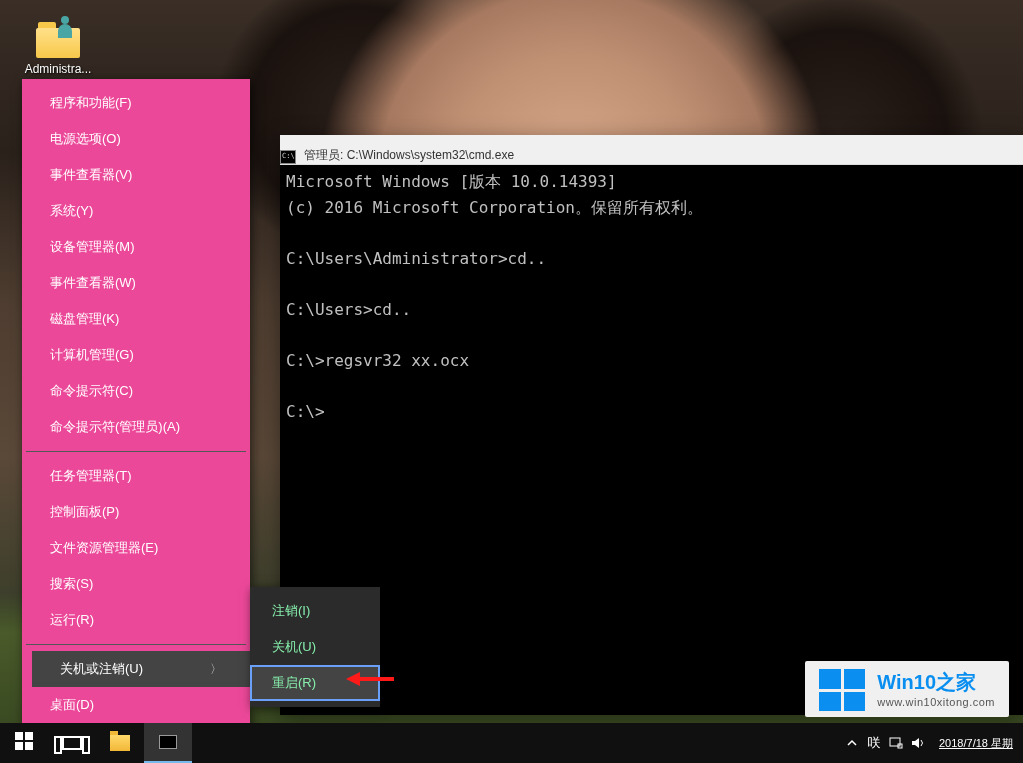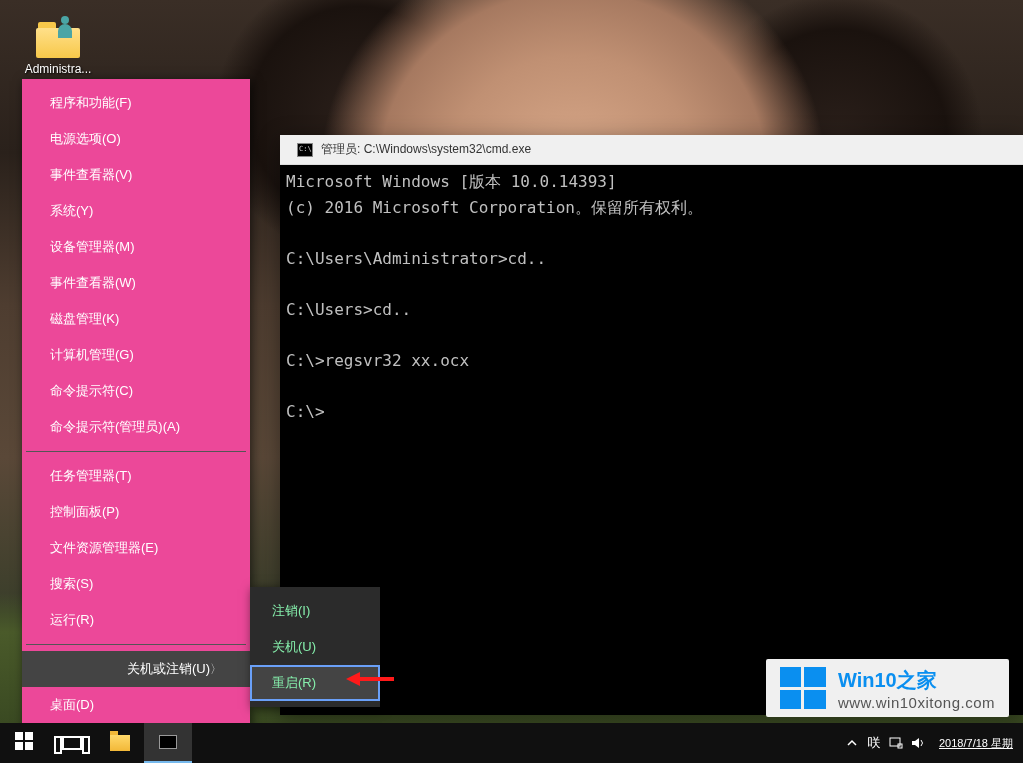--- a/index.html
+++ b/index.html
@@ -37,40 +37,40 @@
   .display-shape { width: 48px; height: 30px; background: linear-gradient(135deg,#4fb8ff,#2a7fd4); border: 2px solid #2a5f9e; border-radius: 2px; position: absolute; top: 0; }
   .display-stand { position:absolute; bottom:-6px; left:18px; width:12px; height:6px; background:#999; }
 
   
   .cmd-window {
     position: absolute; left: 280px; top: 135px; right: 0; height: 580px;
     background: #fff; box-shadow: 0 4px 20px rgba(0,0,0,0.4);
     display: flex; flex-direction: column;
   }
   .cmd-titlebar {
-    height: 30px; background: #f0f0f0; display: flex; align-items: center;
-    padding: 0 17px; font-size: 12px; color: #333; border-bottom: 1px solid #ddd;
+    height: 30px; background: #f0f0f0; display: flex; align-items: flex-end;
+    padding: 0 0; font-size: 12px; color: #333; border-bottom: 1px solid #ddd;
   }
   .cmd-titlebar .cmd-icon { width: 16px; height: 14px; background: #000; margin-right: 8px; position: relative; border:1px solid #888;}
   .cmd-titlebar .cmd-icon::after { content:"C:\\"; color:#ccc; font-size:7px; position:absolute; left:1px; top:1px; font-family:monospace;}
   .cmd-body {
     flex: 1; background: #000; color: #c0c0c0;
     font-family: "NSimSun", "SimSun", Consolas, monospace; font-size: 16px;
     padding: 4px 6px; line-height: 1.6; white-space: pre;
   }
 
   
   .winx-menu {
     position: absolute; left: 22px; bottom: 34px; width: 228px;
     background: #ec4899; color: #fff; font-size: 13px;
     box-shadow: 2px 2px 10px rgba(0,0,0,0.6);
     padding: 6px 0;
   }
   .winx-item { padding: 9px 28px; cursor: default; }
-  .winx-item.sel { background: #444; display:flex; align-items:center; justify-content:flex-end;}
+  .winx-item.sel { background: #444; display:flex; align-items:center; justify-content:space-between;margin-left:10px;}
   .winx-sep { height: 1px; background: #555; margin: 6px 4px; }
   .winx-arrow { font-size: 12px; color:#ccc; }
 
   
   .submenu {
     position: absolute; left: 250px; bottom: 56px; width: 130px;
     background: #2b2b2b; color: #86efac; font-size: 13px;
     box-shadow: 2px 2px 10px rgba(0,0,0,0.6);
     padding: 6px 0;
   }
@@ -103,21 +103,21 @@
   
   .watermark {
     position: absolute; right: 14px; bottom: 46px; background: rgba(255,255,255,0.94);
     padding: 8px 14px 6px; display:flex; align-items:flex-start; gap:12px;
     border-radius: 2px;
   }
   .wm-logo { width:46px; height:42px; display:grid; grid-template-columns:1fr 1fr; grid-template-rows:1fr 1fr; gap:3px;}
   .wm-logo div{ background:#0a8ff0;}
   .wm-text { color:#0a8ff0; }
   .wm-text .t1 { font-size:20px; font-weight:bold; }
-  .wm-text .t2 { font-size:15px; color:#555; letter-spacing:0.5px;}
+  .wm-text .t2 { font-size:11px; color:#555; letter-spacing:0.5px;}
 </style>
 </head>
 <body>
 
 <div class="desktop">
   <div class="desktop-lower"></div>
   <div class="red-badges"></div>
 </div>
 
 <div class="desktop-icon" style="left:18px; top:20px;">

